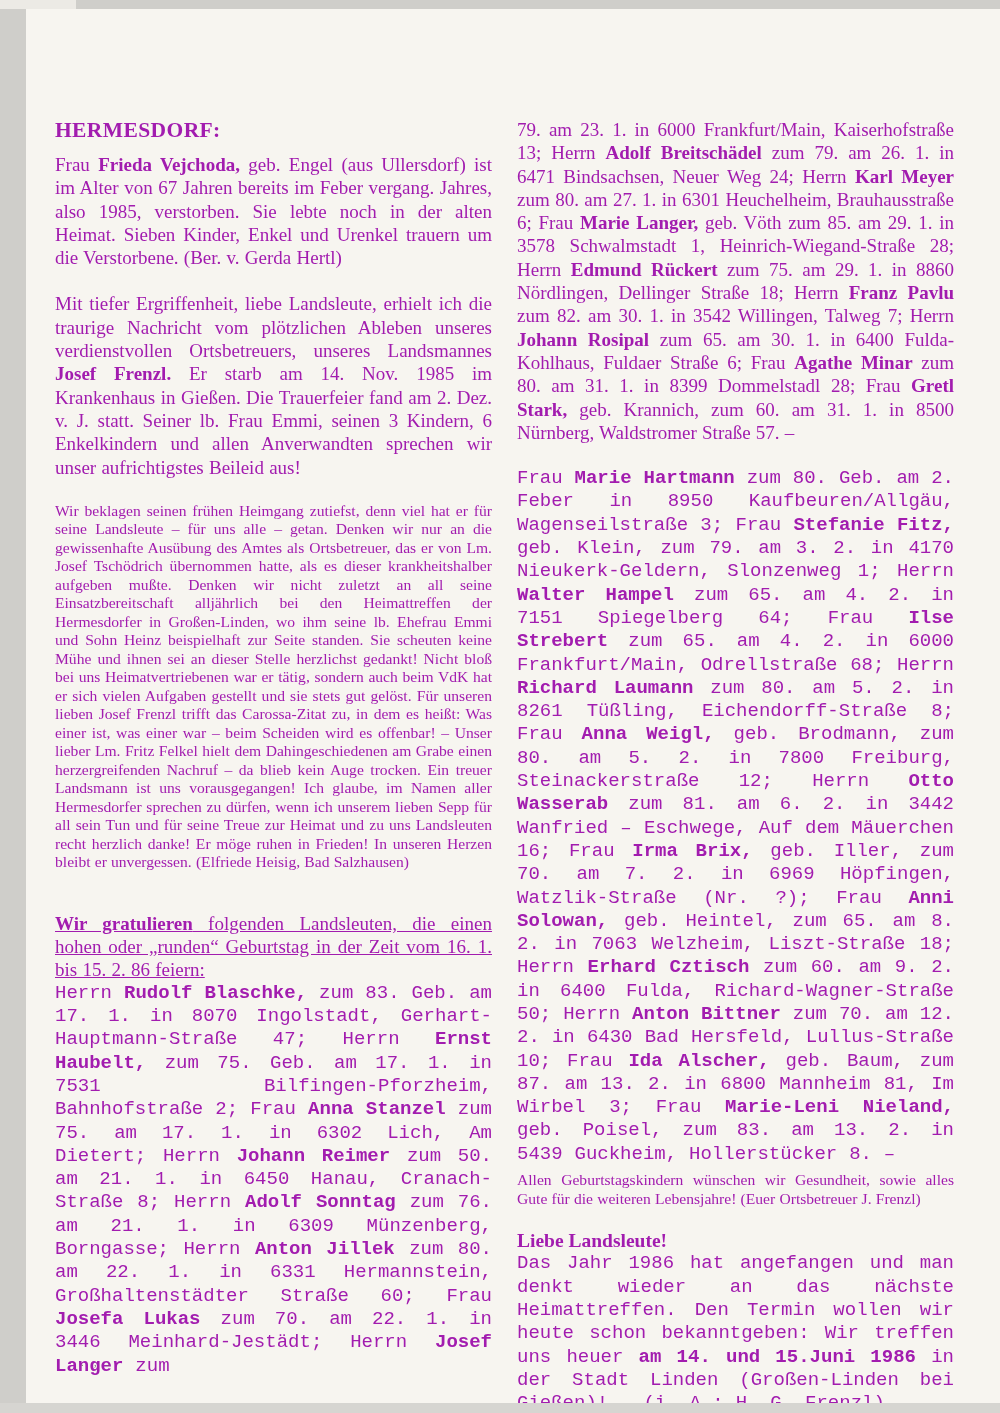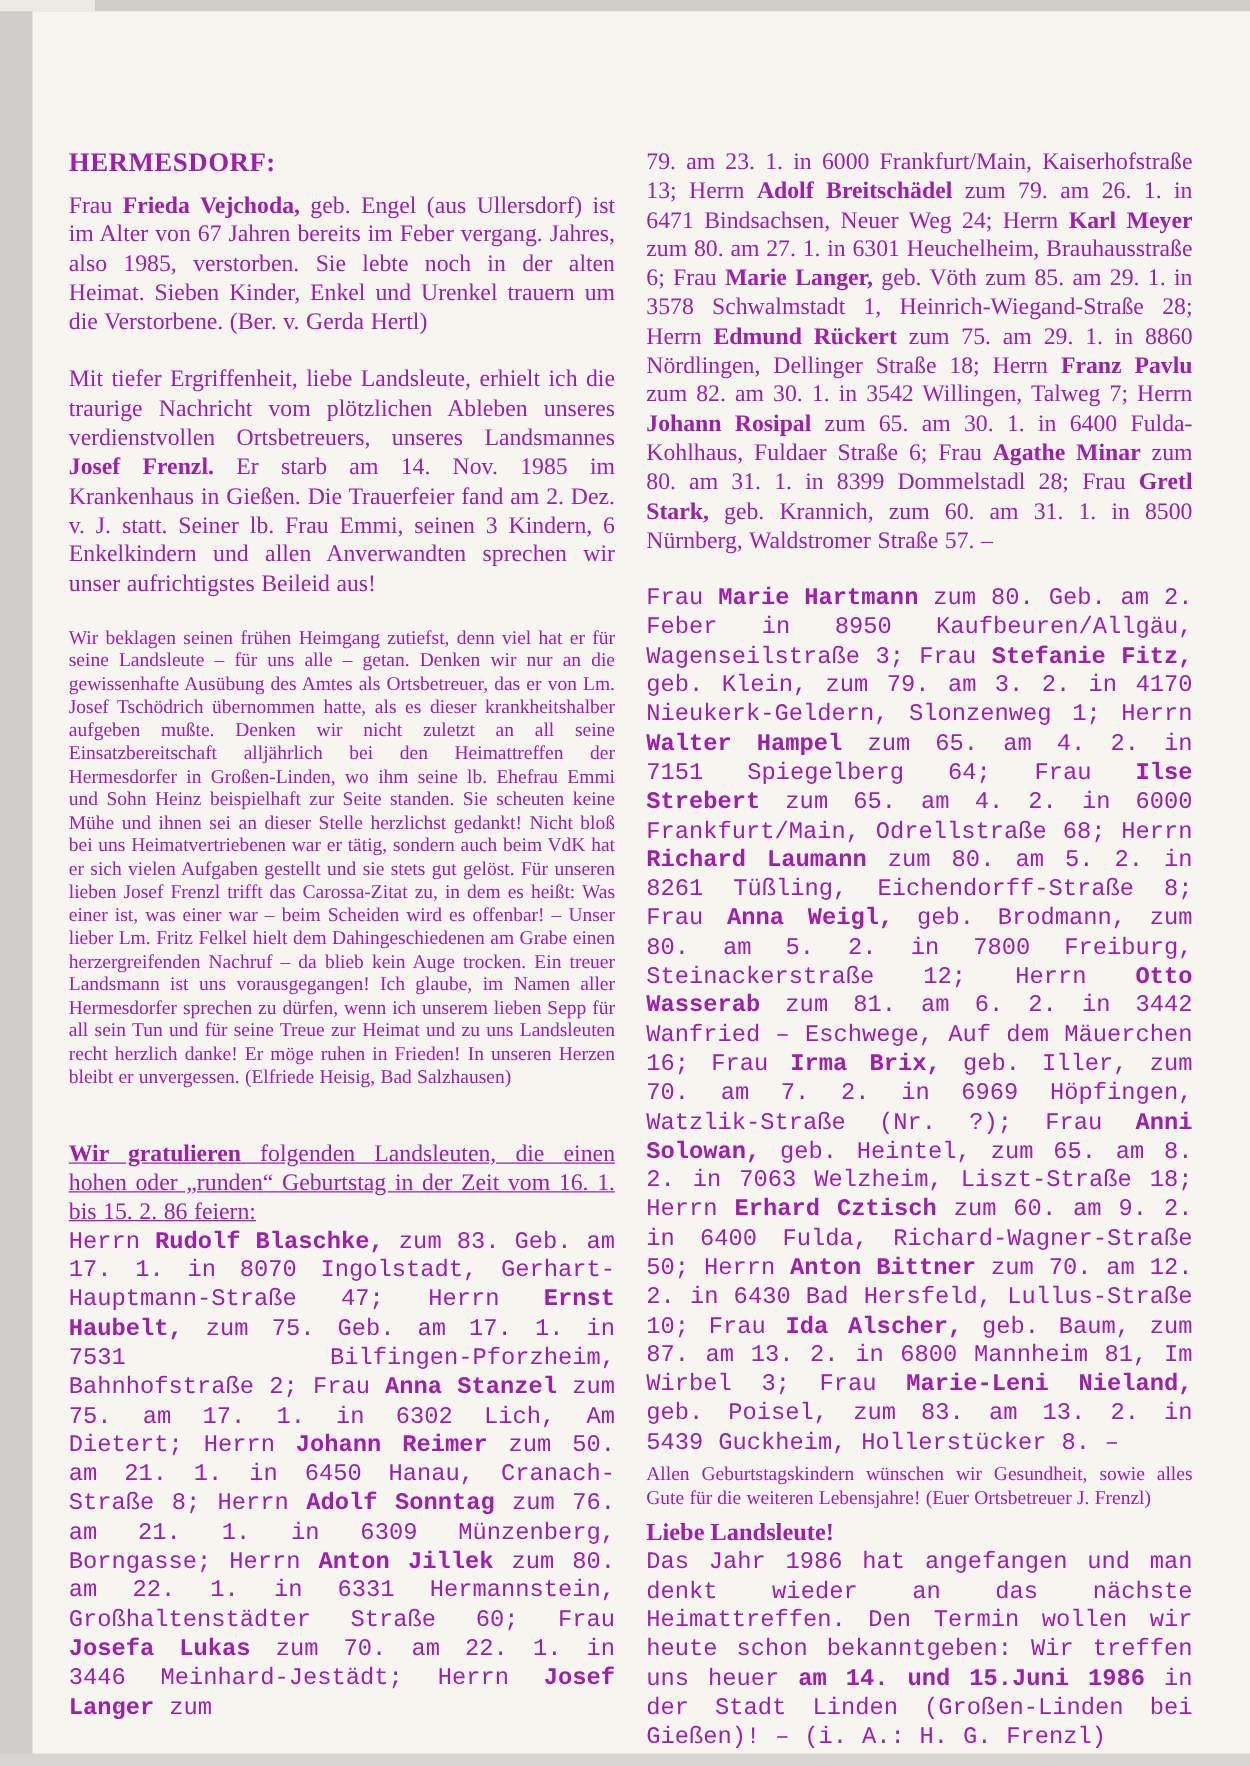--- a/index.html
+++ b/index.html
@@ -61,21 +61,21 @@
   .para-small {
     font-size: 15.6px;
     line-height: 18.5px;
     margin: 5px 0 0 0;
     word-spacing: 0.3px;
   }
   .subheading {
     font-size: 19.5px;
     line-height: 23.3px;
     font-weight: bold;
-    margin: 7px 0 0 0;
+    margin: 21px 0 0 0;
     text-align: left;
   }
   .blk b { font-weight: bold; }
   .scan-artifact {
     position: absolute;
     left: 55px;
     top: 1348px;
     width: 40px;
     height: 8px;
     color: #6d6a64;

